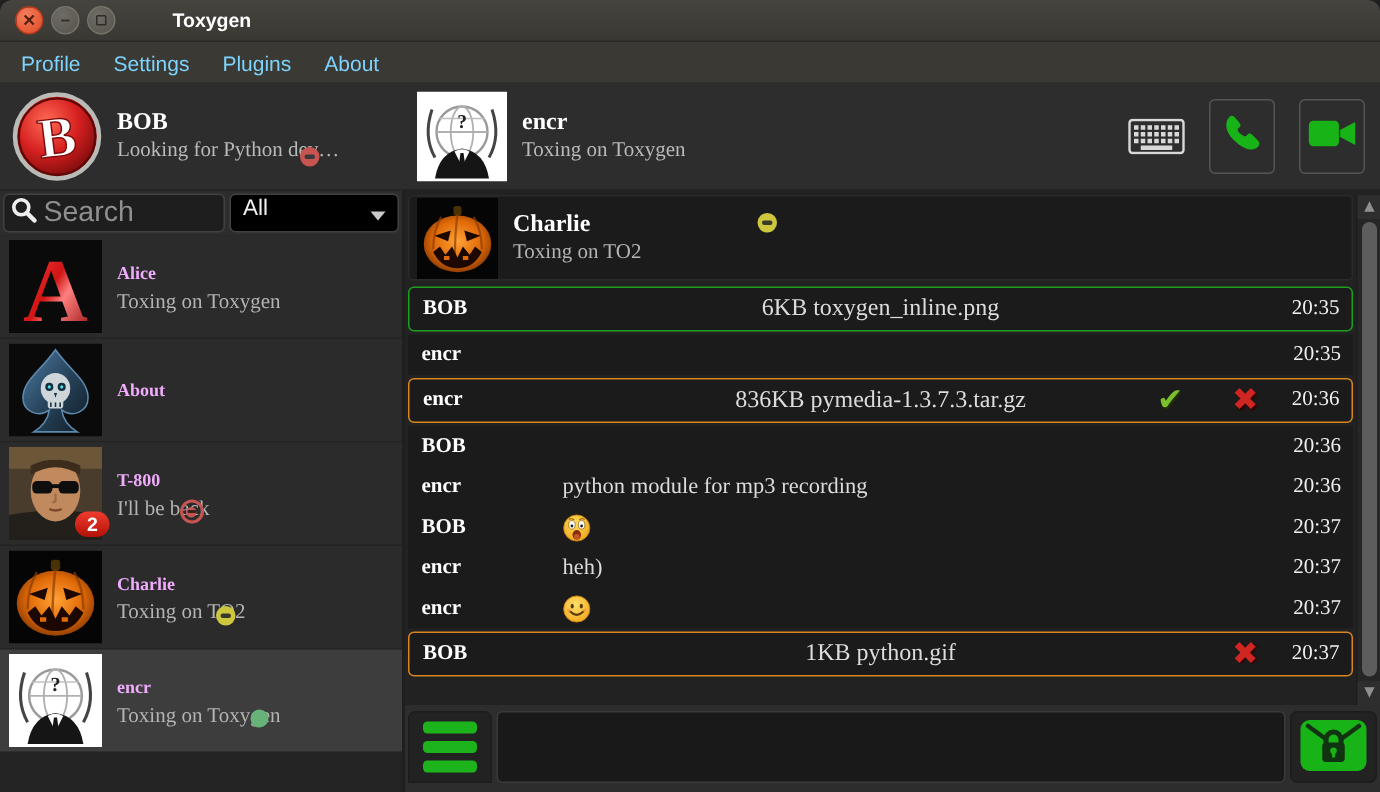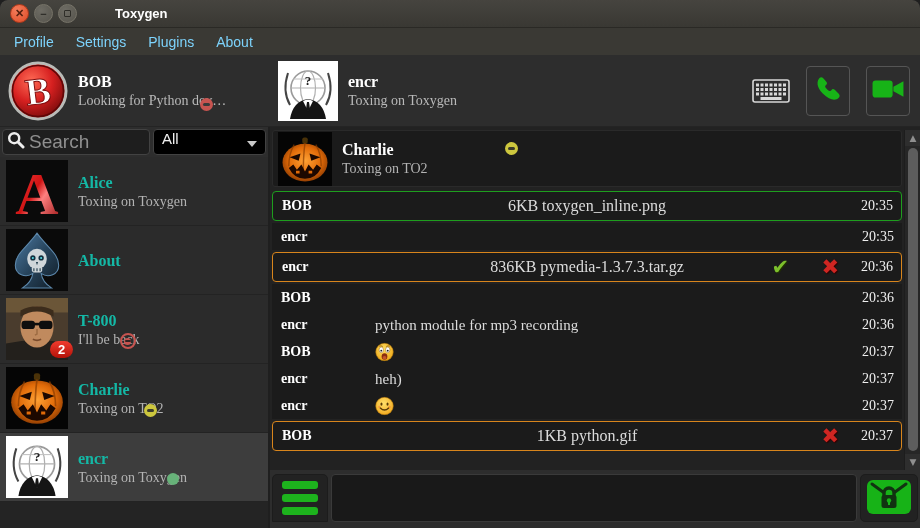--- a/index.html
+++ b/index.html
@@ -54,21 +54,21 @@
                display:flex; align-items:flex-start; padding:0 8px; position:relative; }
   .filter-dd .caret { position:absolute; right:8px; top:11px; width:0; height:0;
                       border-left:5px solid transparent; border-right:5px solid transparent; border-top:6px solid #c9c9c9; }
 
   .contact-list { flex:1; overflow:hidden; }
   .contact { height:69px; background:#2b2b2b; border-bottom:1px solid #232323; position:relative; display:flex; align-items:center; }
   .contact.selected { background:#3d3d3d; }
   .c-avatar { width:62px; height:62px; flex:0 0 62px; margin-left:6px; }
   .c-avatar svg { width:62px; height:62px; display:block; }
   .c-info { margin-left:10px; }
-  .c-name { font-family:"Liberation Serif", serif; font-weight:bold; color:#14b8a6; font-size:16px; line-height:21px; }
+  .c-name { font-family:"Liberation Serif", serif; font-weight:bold; color:#f0abfc; font-size:12px; line-height:21px; }
   .c-status { font-family:"Liberation Serif", serif; color:#b3b3b3; font-size:14px; line-height:17px; }
   .c-sicon { position:absolute; right:20px; top:12px; }
   .c-badge { position:absolute; left:50px; top:46px; background:linear-gradient(#f03b2e,#b31208); color:#fff;
              font-weight:bold; font-size:13px; border-radius:10px; padding:1px 8px; display:none; }
 
   
   .si { display:inline-block; position:relative; }
   .si-busy { width:13px; height:13px; border-radius:50%; background:#c75450; }
   .si-busy::after { content:""; position:absolute; left:3px; top:5px; width:7px; height:3px; background:#3a3a3a; border-radius:2px; }
   .si-busy-ring { width:16px; height:16px; border:2px solid #c75450; border-radius:50%; }

